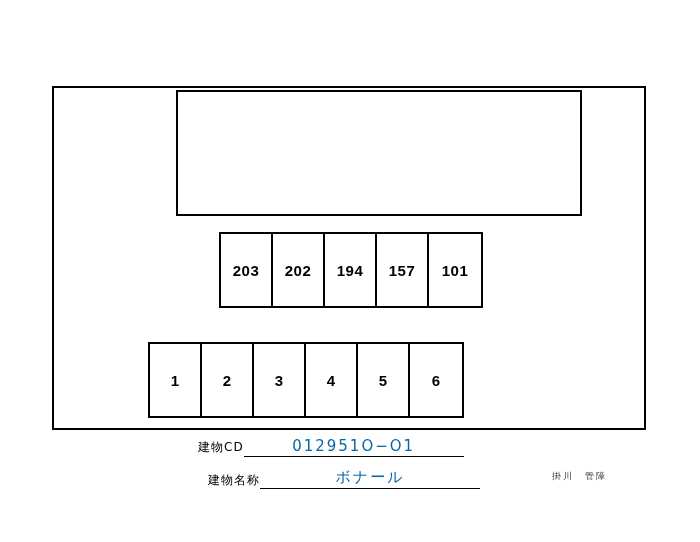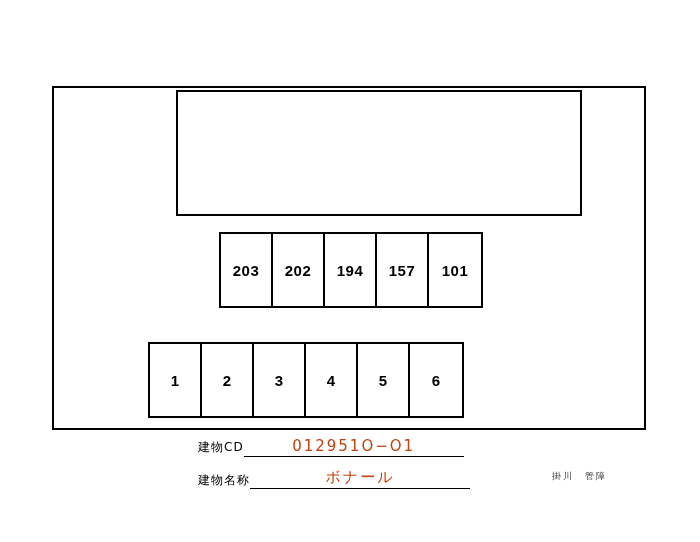--- a/index.html
+++ b/index.html
@@ -95,38 +95,38 @@
   }
   .field-label {
     font-size: 12px;
     color: #000000;
     letter-spacing: 1px;
     white-space: nowrap;
     font-family: "DejaVu Sans", sans-serif;
   }
   .field-value {
     font-size: 15px;
-    color: #c2410c;
+    color: #0369a1;
     letter-spacing: 2px;
     border-bottom: 1.5px solid #000000;
     padding: 0 10px 1px 10px;
     text-align: center;
     font-family: "DejaVu Sans", sans-serif;
     white-space: nowrap;
   }
   #field-cd {
     left: 198px;
     top: 437px;
     align-items: center;
   }
   #field-cd .field-value {
     width: 200px;
   }
   #field-name {
-    left: 198px;
+    left: 208px;
     top: 468px;
   }
   #field-name .field-value {
     width: 200px;
   }
   .stamp {
     position: absolute;
     left: 552px;
     top: 470px;
     font-size: 9px;

